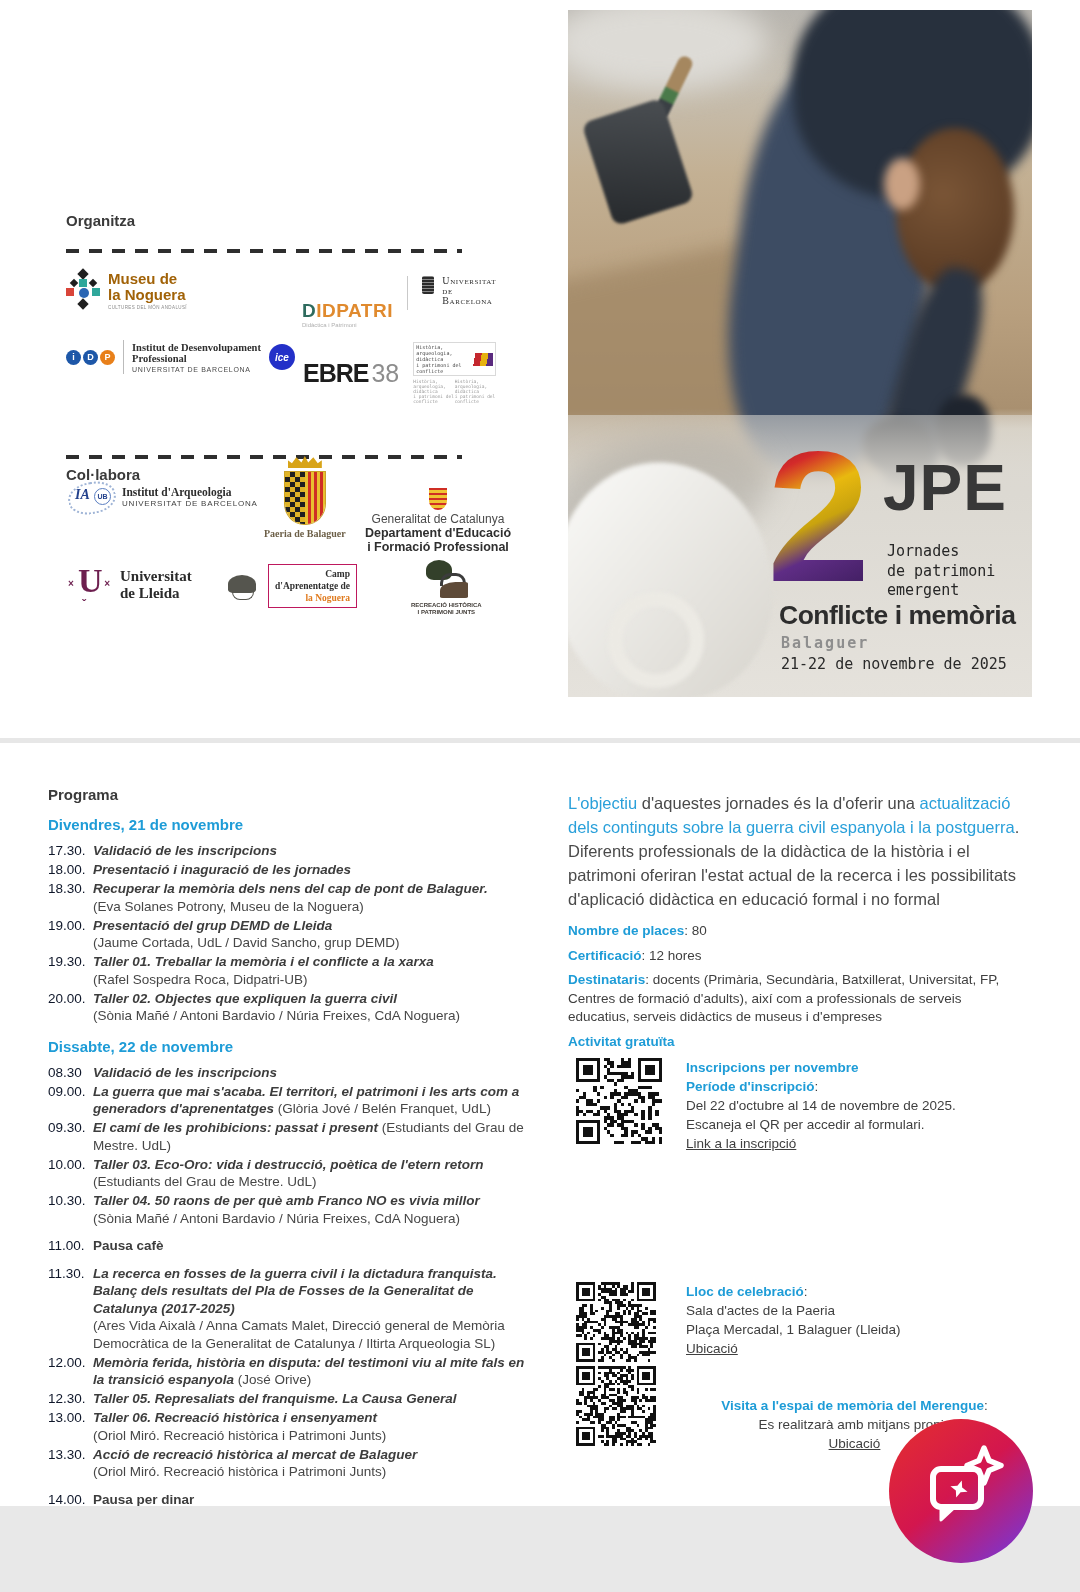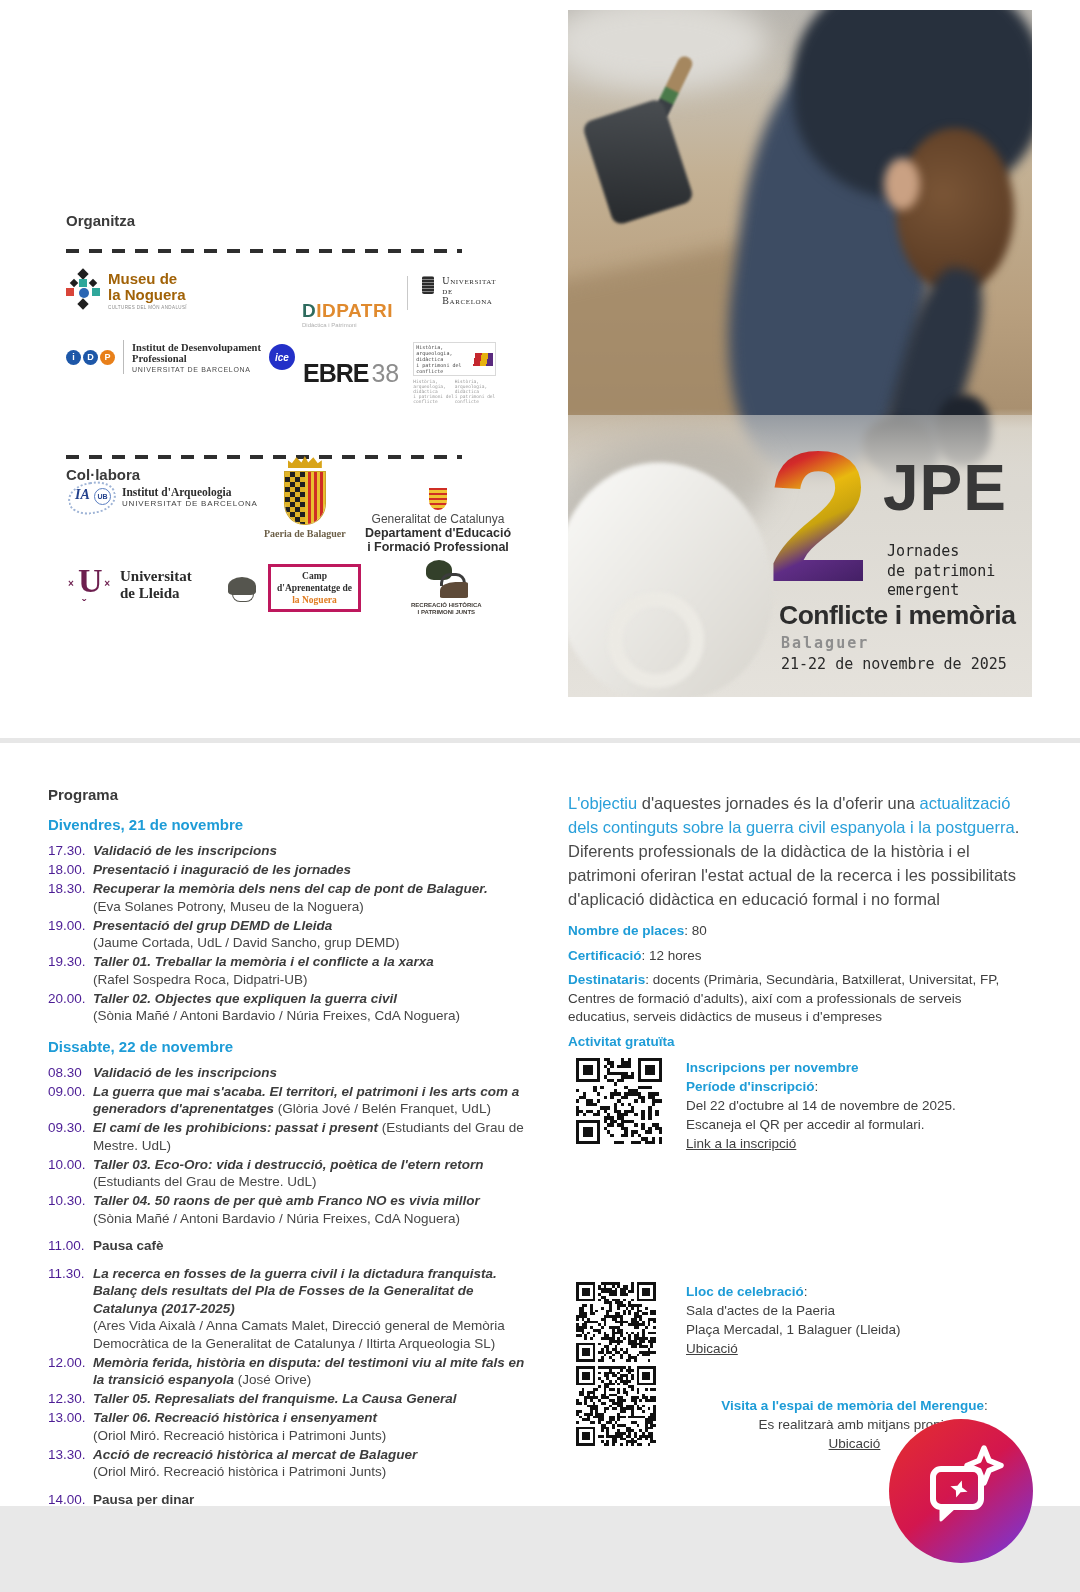--- a/index.html
+++ b/index.html
@@ -91,21 +91,21 @@
   .udl-x1{left:0;} .udl-x2{right:2px;}
   .udl-v{position:absolute;left:14px;bottom:-2px;font-size:12px;font-weight:bold;}
   .udl-t{font-family:"Liberation Serif",serif;font-size:15px;font-weight:bold;color:#2b2b2b;line-height:17px;}
 
   
   .camp-helmet{width:34px;height:26px;position:relative;flex:0 0 34px;}
   .camp-dome{position:absolute;left:2px;top:2px;width:28px;height:18px;background:#55554e;
     border-radius:50% 50% 20% 20%;}
   .camp-strap{position:absolute;left:6px;top:18px;width:20px;height:8px;border:1.5px solid #55554e;
     border-top:none;border-radius:0 0 8px 8px;}
-  .camp-box{border:3px solid #be185d;background:#fff;padding:3px 6px;text-align:center;}
+  .camp-box{border:1px solid #be185d;background:#fff;padding:3px 6px;text-align:right;}
   .camp-box div{font-family:"Liberation Serif",serif;font-size:9.5px;font-weight:bold;color:#2f2f2f;line-height:12px;}
   .camp-box .camp-orange{color:#e07b1f;}
 
   
   .recre{flex-direction:column;gap:2px;align-items:center;}
   .recre-icon{width:44px;height:40px;position:relative;}
   .recre-helmet{position:absolute;left:2px;top:0;width:26px;height:20px;background:#33402a;
     border-radius:50% 50% 30% 30%;}
   .recre-iron{position:absolute;right:0;bottom:2px;width:28px;height:16px;background:#5e4a38;
     border-radius:55% 10% 10% 10%;}
@@ -158,21 +158,21 @@
   .poster-dates{position:absolute;left:8px;top:205px;font-family:"DejaVu Sans Mono",monospace;
     font-size:15px;color:#2a2a2a;white-space:nowrap;}
 
   .mid-divider{position:absolute;left:0;top:738px;width:1080px;height:5px;background:#e7e7e7;}
 
   
   .program{position:absolute;left:48px;top:786px;width:486px;}
   .prog-heading{font-size:15px;font-weight:bold;color:#3a3a3a;margin-bottom:10px;}
   .day-title{font-size:15px;font-weight:bold;color:#1e9cd7;margin:13px 0 9px;}
   .prow{display:flex;margin-bottom:1.5px;font-size:13.5px;line-height:17.5px;}
-  .ptime{flex:0 0 45px;color:#4c1d95;}
+  .ptime{flex:0 0 45px;color:#0f172a;}
   .pbody{flex:1;color:#474747;}
   .pt-title{font-weight:bold;font-style:italic;color:#3d3d3d;}
   .pt-plain{font-weight:bold;color:#3d3d3d;}
   .pnote{color:#474747;}
   .pbreak{margin:10px 0;}
   .pgap{margin-top:10px;}
 
   
   .infocol{position:absolute;left:568px;top:774px;width:455px;height:700px;}
   .objective{position:absolute;left:0;top:0;width:455px;font-size:16.5px;line-height:24px;}

